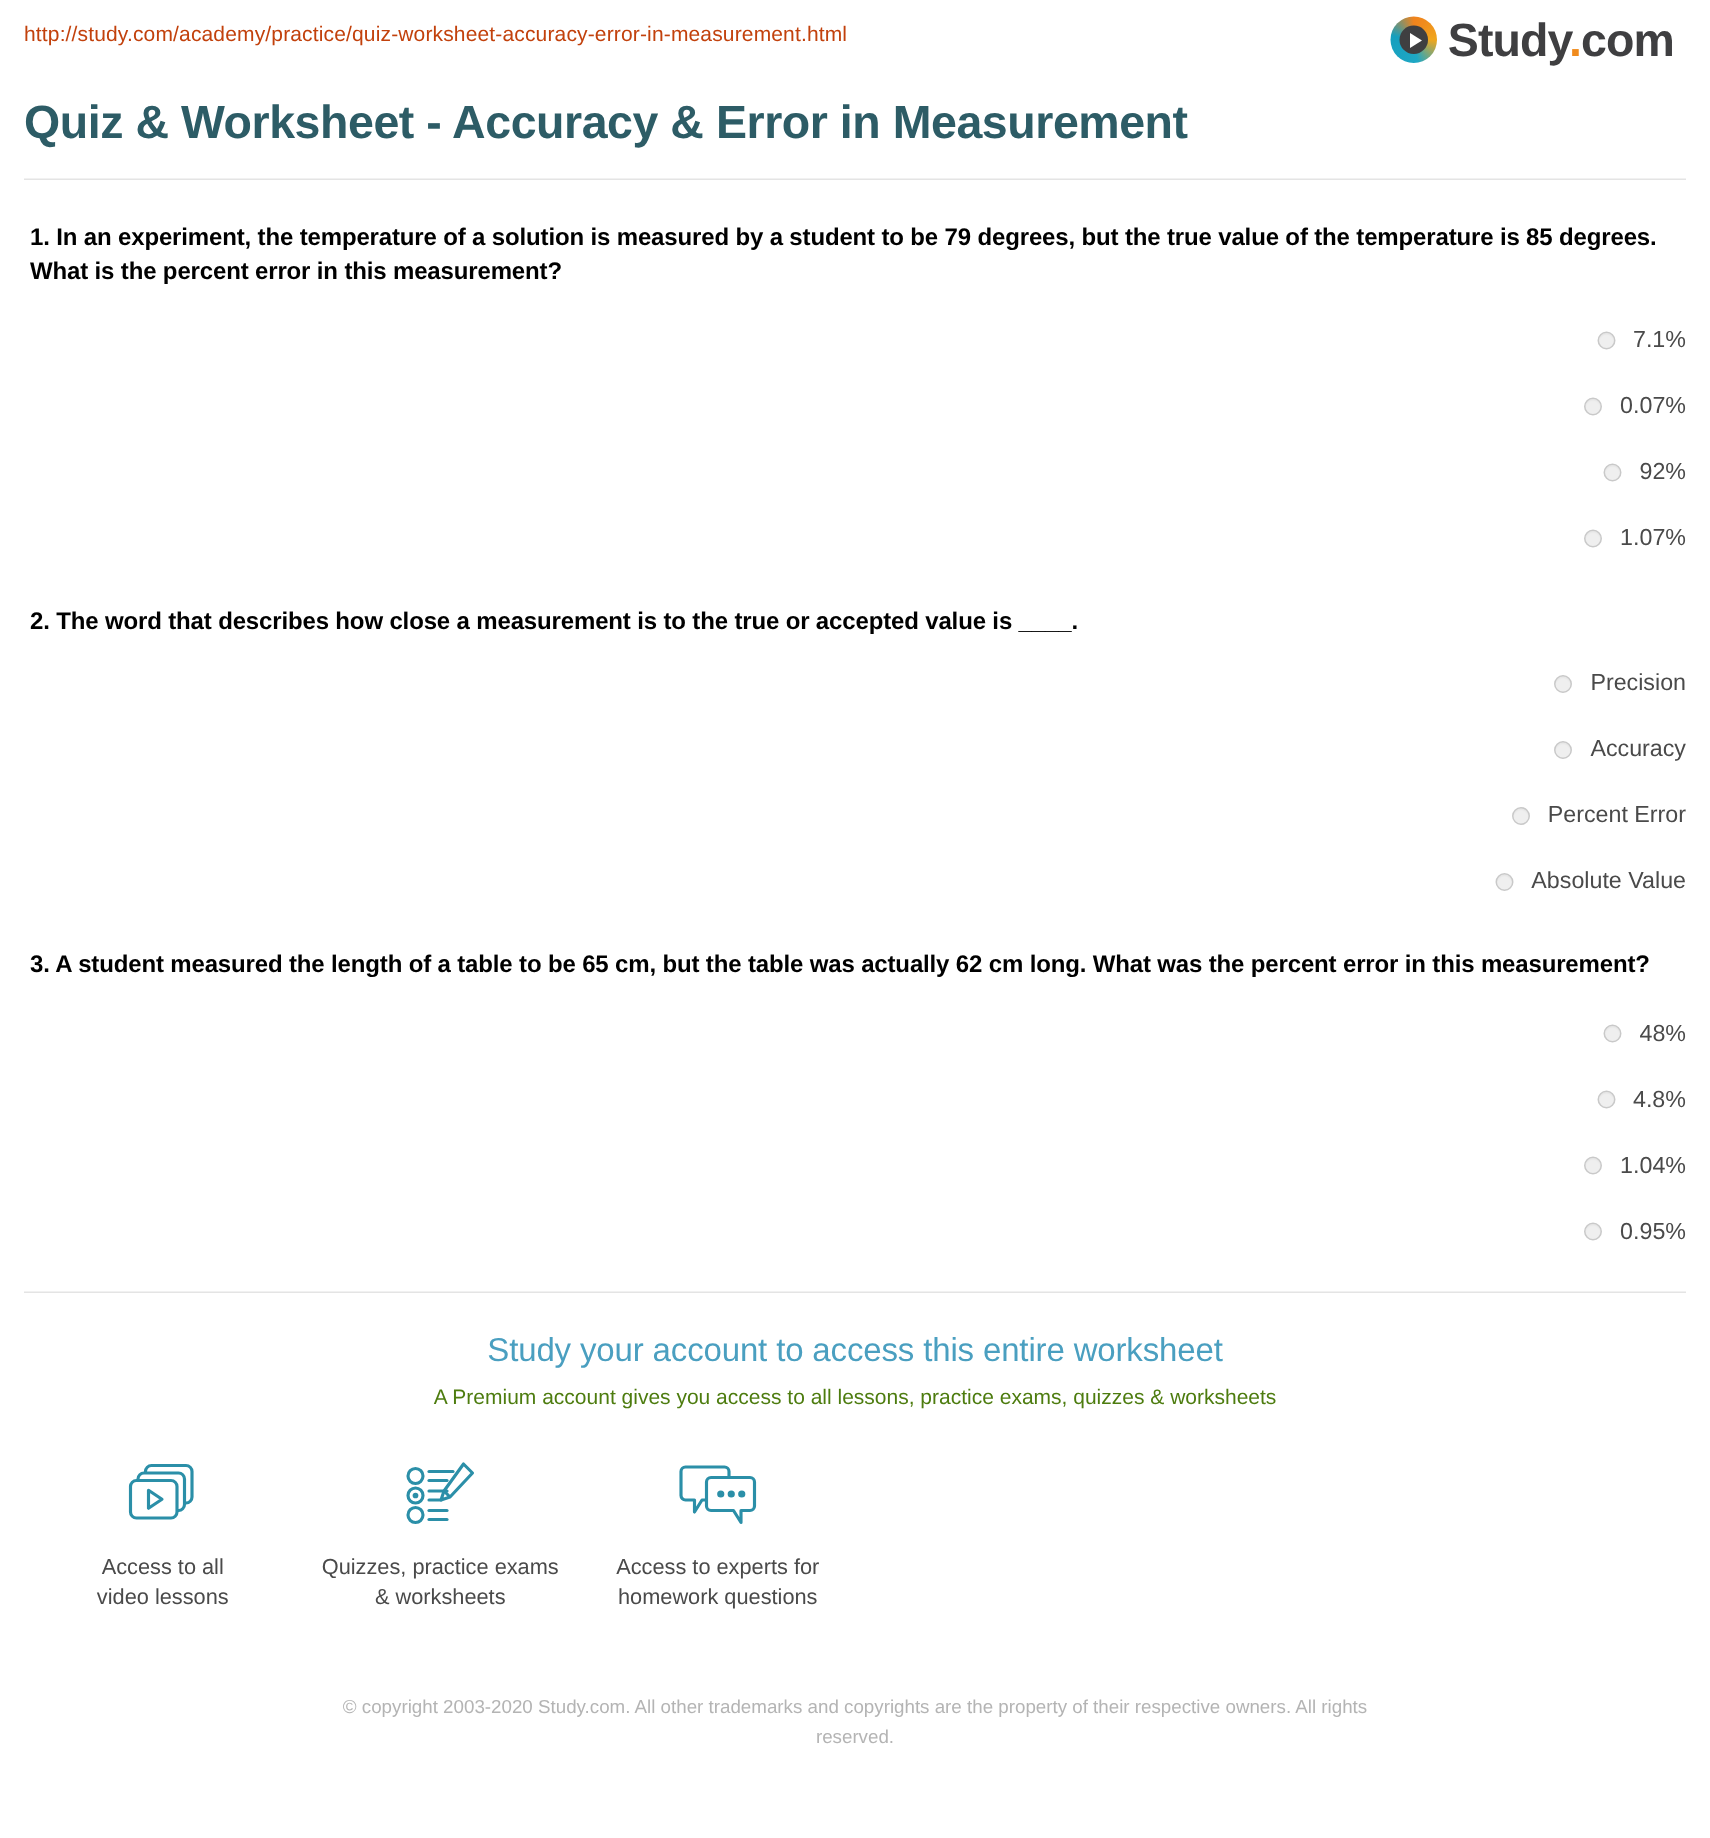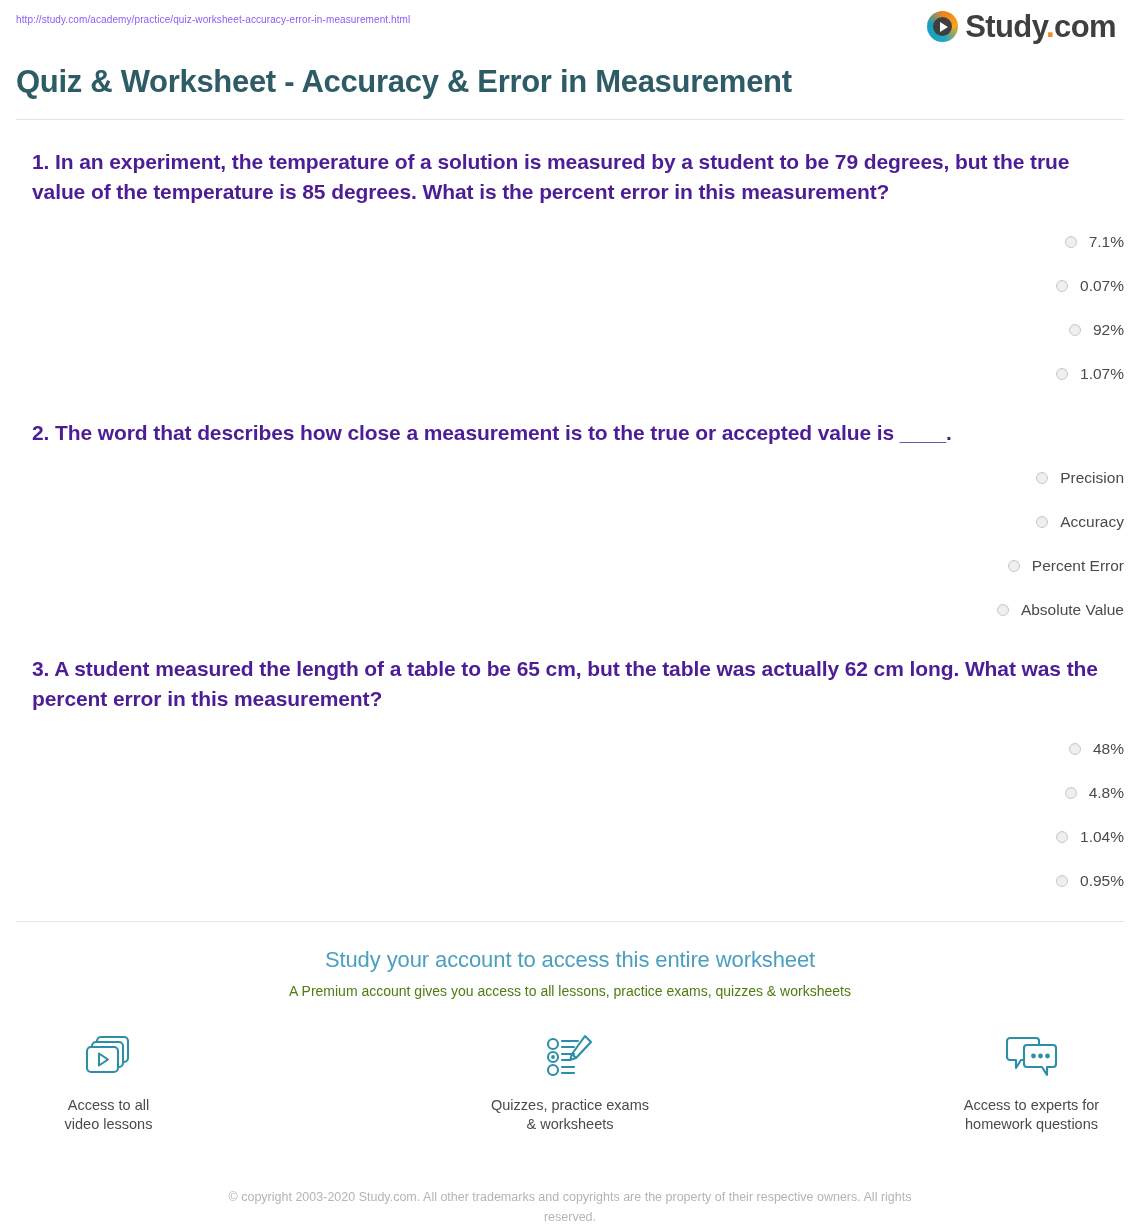--- a/index.html
+++ b/index.html
@@ -24,22 +24,22 @@
 
   
   .topbar {
     display: flex;
     align-items: flex-start;
     justify-content: space-between;
     padding-top: 11px;
     height: 50px;
   }
   .url {
-    font-size: 10px;
-    color: #8b5cf6;
+    font-size: 14px;
+    color: #c2410c;
     letter-spacing: 0.1px;
     line-height: 1.2;
     padding-top: 3px;
     white-space: nowrap;
   }
   .logo {
     display: flex;
     align-items: center;
     gap: 7px;
     padding-right: 8px;
@@ -92,25 +92,25 @@
   .rule {
     height: 1px;
     background: #e4e4e4;
     margin-top: 19px;
   }
 
   
   .questions { padding-top: 27px; }
   .question { margin-bottom: 24px; }
   .q-text {
-    font-size: 21px;
+    font-size: 16px;
     font-weight: bold;
-    color: #4c1d95;
+    color: #000000;
     line-height: 1.45;
-    margin: 0 0 12px 16px;
+    margin: 0 0 12px 4px;
     letter-spacing: -0.1px;
   }
   .options { margin: 0; padding: 0; list-style: none; }
   .option {
     display: flex;
     align-items: center;
     height: 44px;
     padding-left: 7px;
     justify-content: flex-end;
   }
@@ -152,22 +152,21 @@
     font-weight: normal;
     letter-spacing: -0.1px;
   }
   .cta-sub {
     font-size: 14px;
     color: #4d7c0f;
     margin: 10px 0 0 0;
   }
   .features {
     display: flex;
-    justify-content: space-between;
-    gap: 110px;
+    justify-content: flex-start;
     margin-top: 30px;
   }
   .feature {
     width: 185px;
     text-align: center;
   }
   .feature-icon {
     height: 56px;
     display: flex;
     align-items: center;

